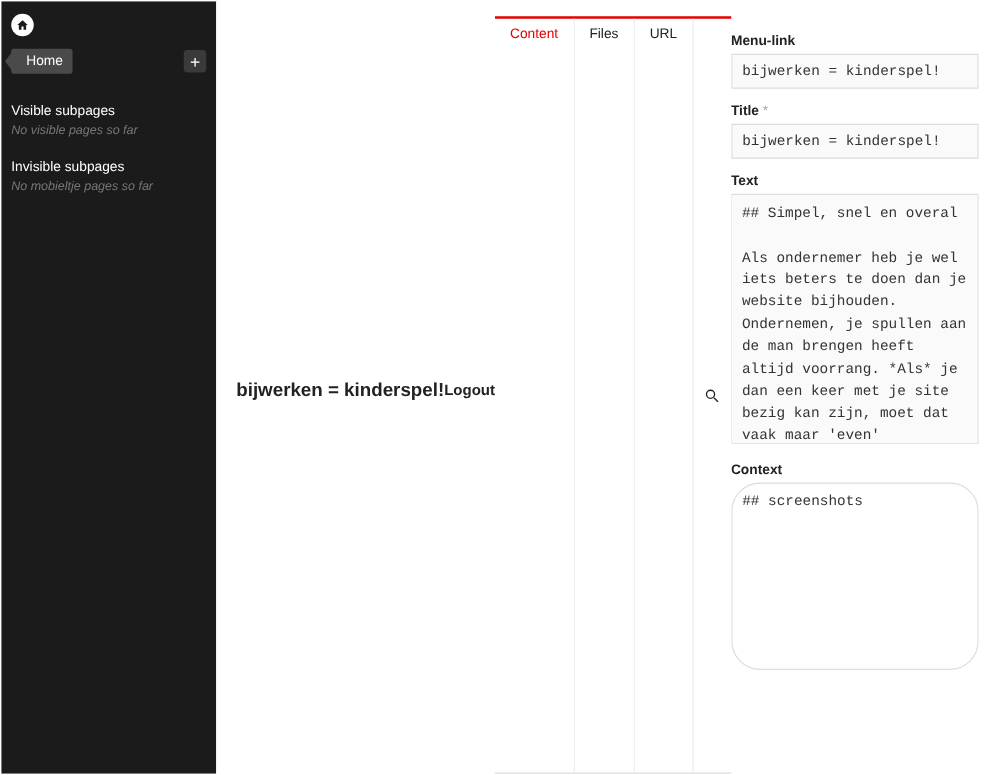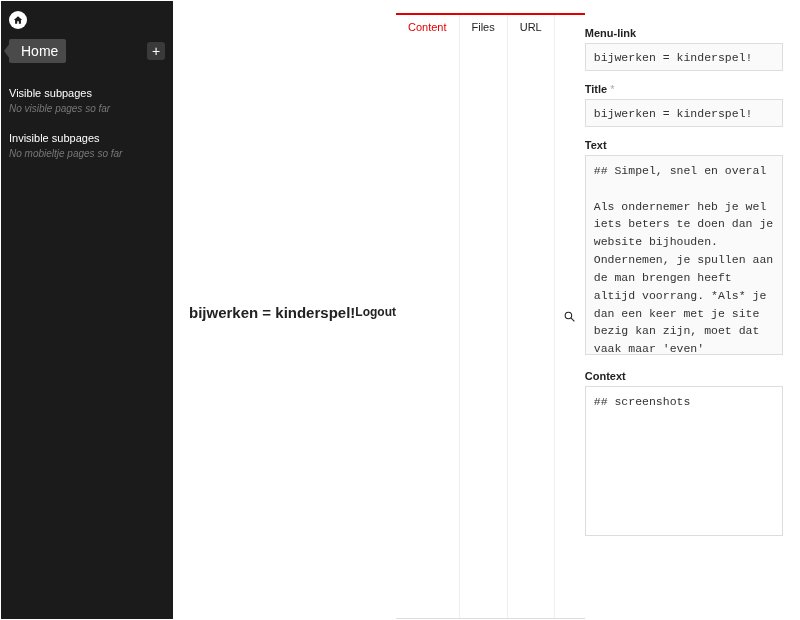--- a/index.html
+++ b/index.html
@@ -36,21 +36,21 @@
   }
   .home-icon-circle svg { width: 10px; height: 10px; fill: #1b1b1b; }
   .crumb-row {
     display: flex; align-items: center; justify-content: space-between;
     margin-bottom: 14px;
   }
   .crumb-chip {
     position: relative;
     background: #4a4a4a;
     color: #fff;
-    font-size: 14px;
+    font-size: 11px;
     padding: 4px 8px 4px 12px;
     border-radius: 2px;
   }
   .crumb-chip::before {
     content: "";
     position: absolute;
     left: -5px; top: 50%;
     transform: translateY(-50%);
     width: 0; height: 0;
     border-top: 8px solid transparent;
@@ -141,21 +141,21 @@
     background: #fafafa;
     padding: 6px 8px;
     font-family: "Courier New", monospace;
     font-size: 11.5px;
     color: #333;
     line-height: 1.55;
     resize: none;
   }
   .text-input { height: 28px; }
   .textarea.tall { height: 200px; }
-  .textarea.context { height: 150px; background: #fff; }
+  .textarea.context { height: 150px; background: #fff; border-radius: 23px; }
 </style>
 </head>
 <body>
 
 <div class="app">
 
   <aside class="sidebar">
     <div class="home-icon-circle">
       <svg viewBox="0 0 24 24">
           <path d="M12 3 L2 12 H5 V21 H10 V15 H14 V21 H19 V12 H22 Z"></path>

